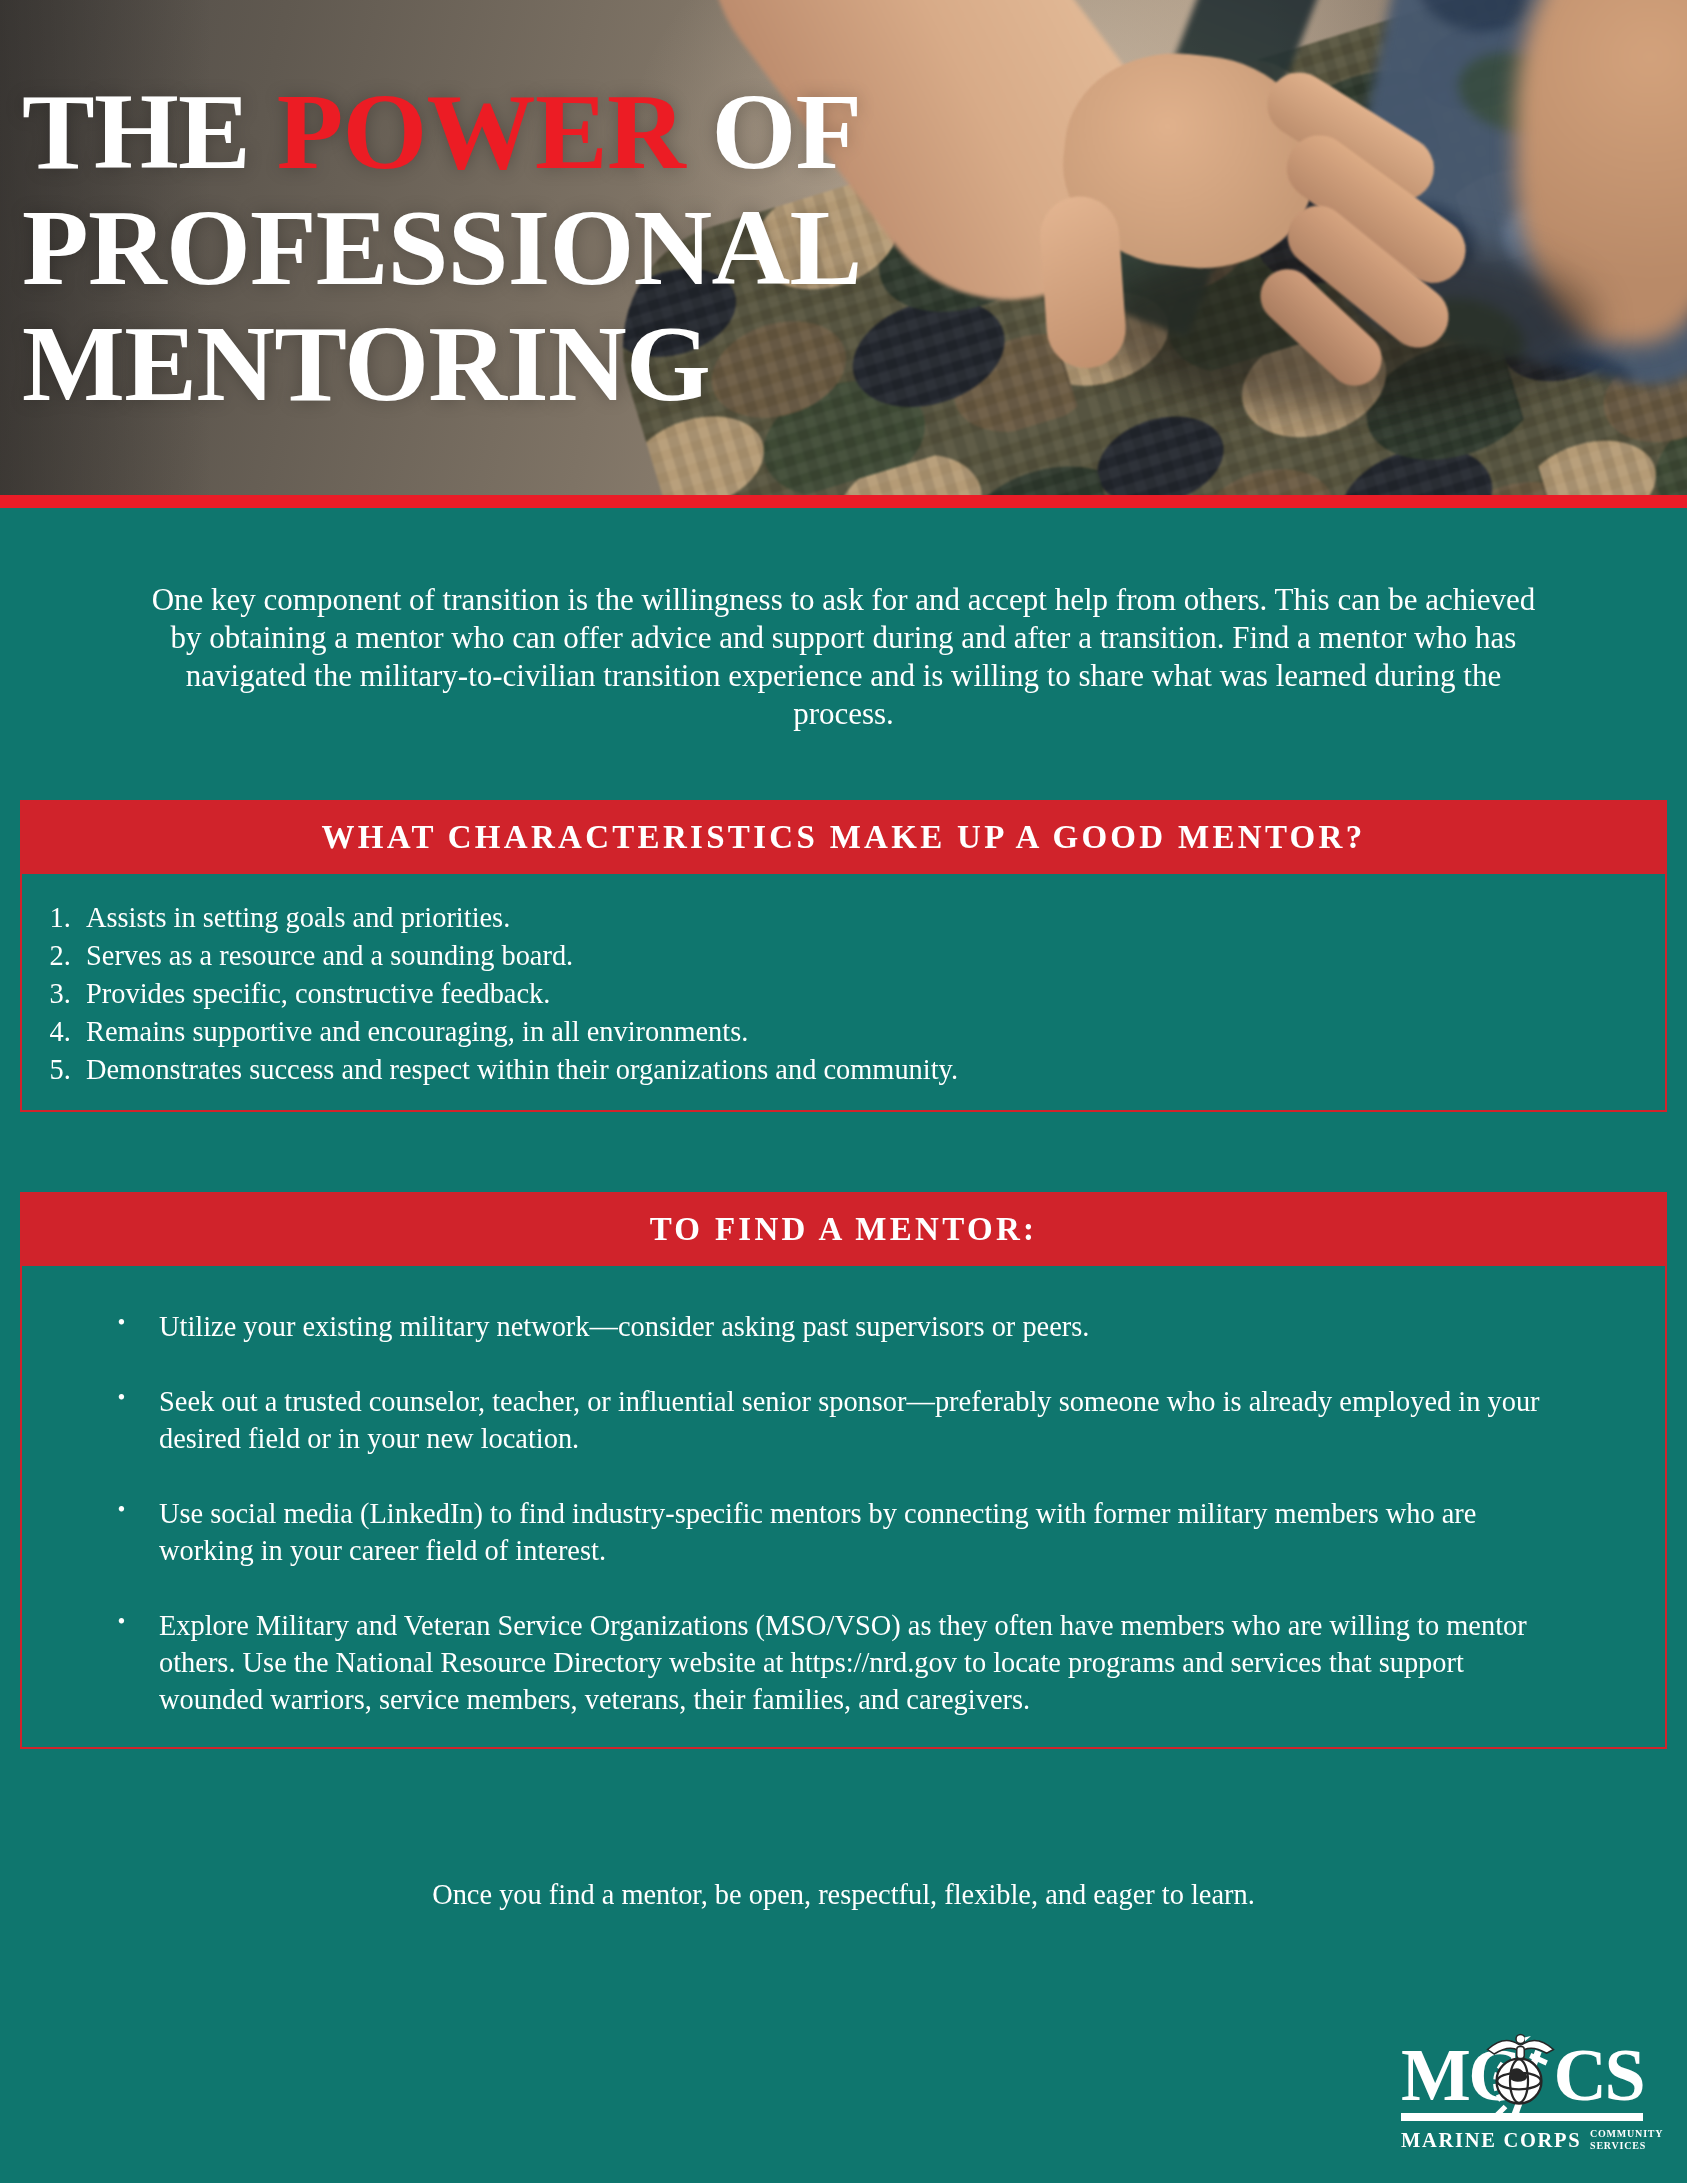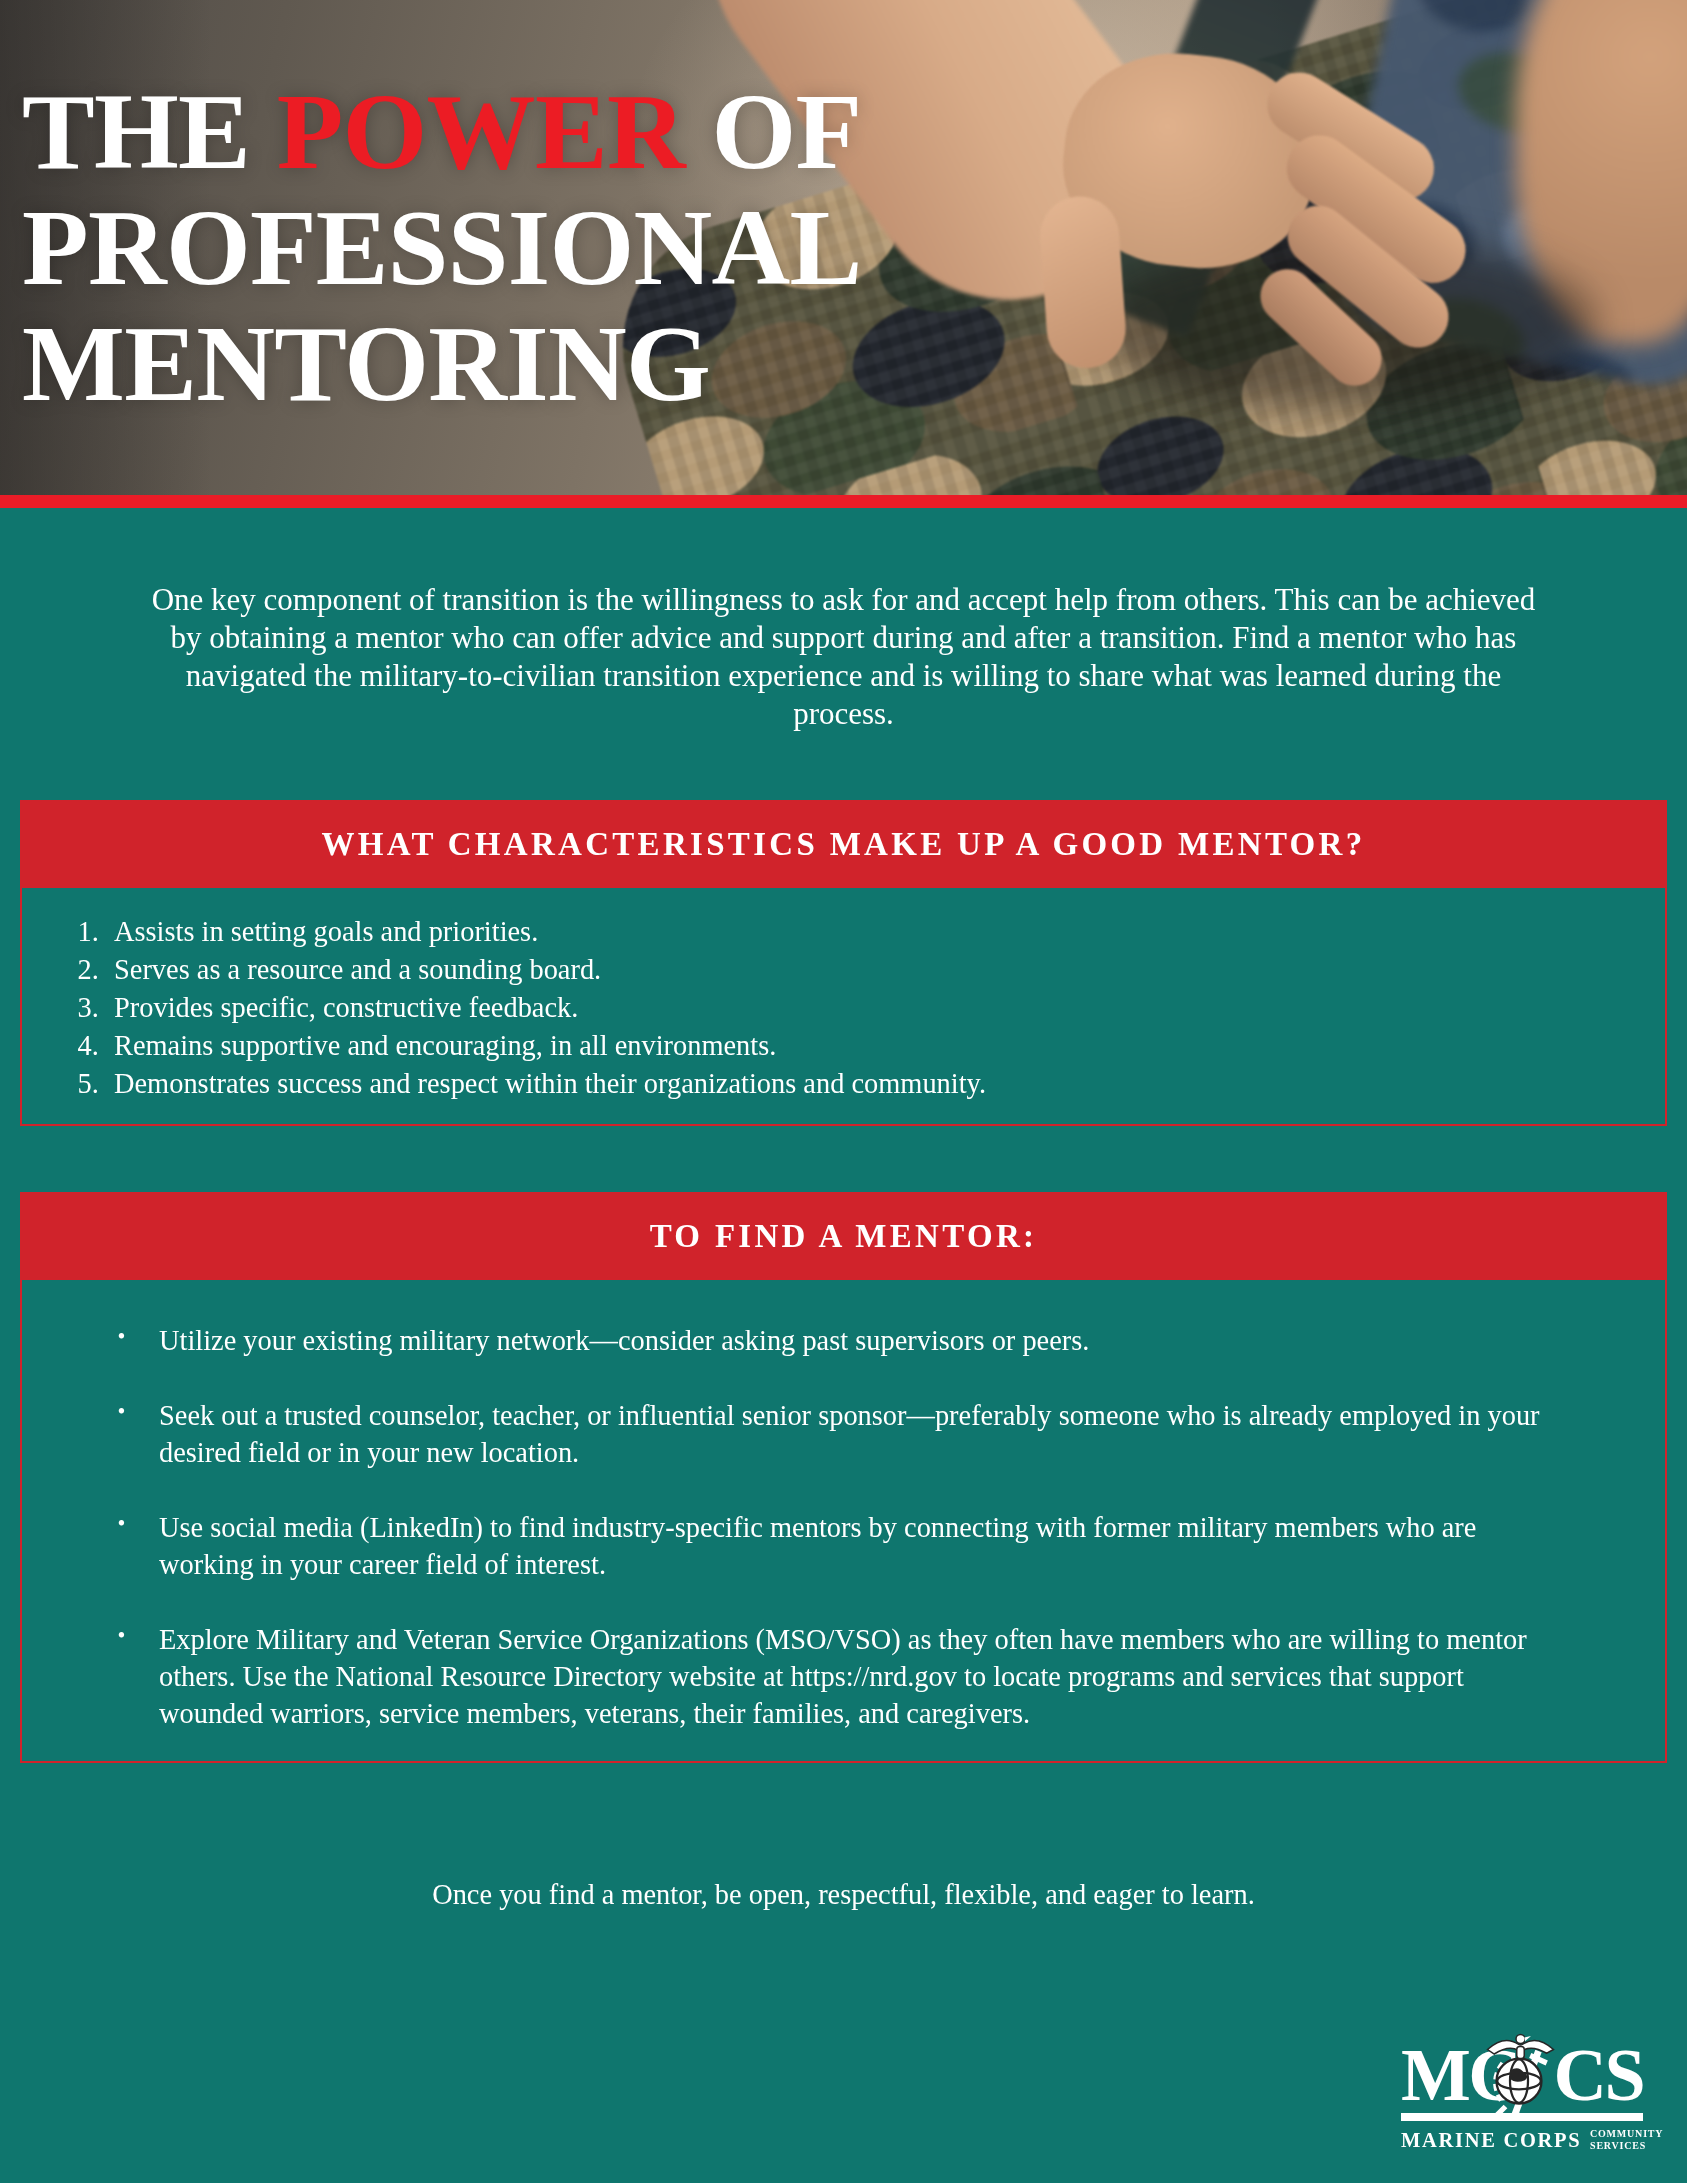--- a/index.html
+++ b/index.html
@@ -119,30 +119,30 @@
     text-align:center;
   }
 
   .box {
     position:absolute; left:20px; right:20px;
     border:2px solid #D0232B;
     background:transparent;
   }
   .banner {
     margin:-2px -2px 0;
-    height:88px;
+    height:74px;
     background:#D0232B;
     display:flex; align-items:center; justify-content:center;
     font-weight:700; font-size:33px; letter-spacing:3.3px;
     text-align:center;
   }
   .box-characteristics { top:800px; }
   .box-characteristics ol {
     margin:25px 0 21px;
-    padding:0 40px 0 84px;
+    padding:0 40px 0 56px;
     font-size:28.4px; line-height:38px;
   }
   .box-characteristics li { padding-left:8px; }
 
   .box-find { top:1192px; }
   .box-find ul {
     margin:42px 0 29px;
     padding:0 112px 0 93px;
     list-style:none;
     font-size:28.4px; line-height:37px;

